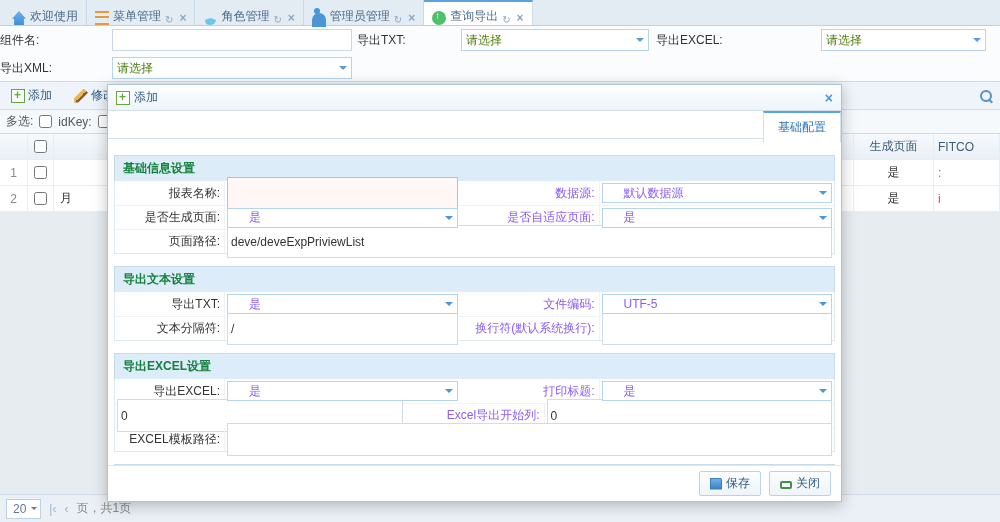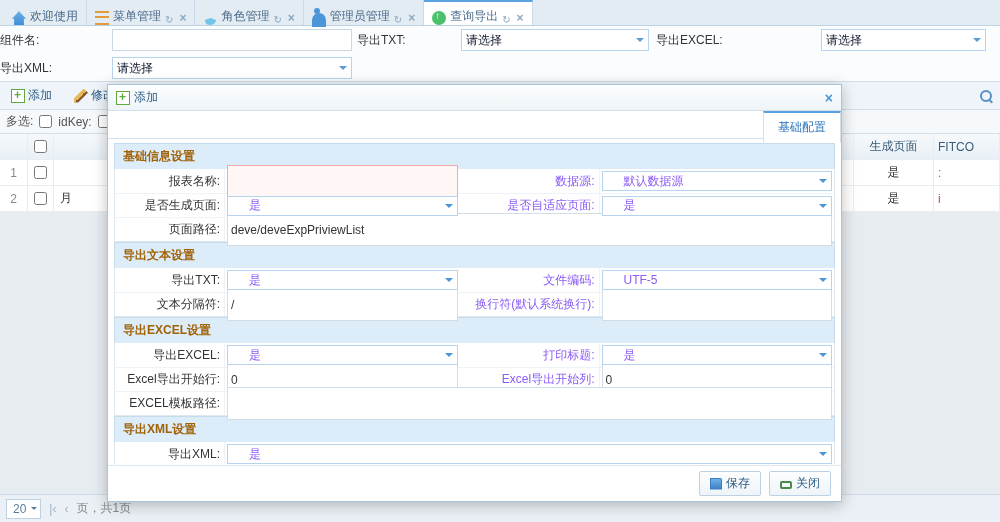--- a/index.html
+++ b/index.html
@@ -20,21 +20,21 @@
     .ticon-export::before{content:'↑';position:absolute;color:#fff;font-size:10px;left:3px;top:-1px;}
     .tab-refresh { color: #8aa8c2; font-size: 10px; }
     .tab-close { color: #8aa8c2; font-weight: bold; margin-left: 2px; }
 
     
     .filter { background: #fafcfe; border-bottom: 1px solid #d2dde6; height: 56px; display: flex; flex-wrap: wrap; }
     .filter-row { display: flex; width: 100%; height: 28px; }
     .filter-cell { display: flex; align-items: center; }
     .filter-label { text-align: right; padding-right: 4px; color: #333; }
     .filter-input { height: 22px; border: 1px solid #c9d8e6; background: #fff; padding: 0 4px; color: #555; }
-    .filter-select { height: 22px; border: 1px solid #b6d4ee; background: #fff; padding: 0 18px 0 4px; color: #0f172a; position: relative; display: inline-flex; align-items: center; }
+    .filter-select { height: 22px; border: 1px solid #b6d4ee; background: #fff; padding: 0 18px 0 4px; color: #4d7c0f; position: relative; display: inline-flex; align-items: center; }
     .filter-select::after { content: ''; position: absolute; right: 4px; top: 8px; border: 4px solid transparent; border-top-color: #5b9cd6; }
 
     
     .toolbar { background: #eef4f9; border-bottom: 1px solid #d2dde6; height: 28px; display: flex; align-items: center; padding: 0 4px; gap: 8px; }
     .tbtn { display: flex; align-items: center; gap: 3px; padding: 2px 6px; border: 1px solid transparent; cursor: pointer; color: #2b5b83; }
     .tbtn .i { width: 14px; height: 14px; display: inline-block; }
     .i-add { background:#fff;border:1px solid #5fa93f;position:relative;}
     .i-add::before{content:'+';color:#5fa93f;font-size:12px;position:absolute;left:2px;top:-2px;font-weight:bold;}
     .i-edit { background:linear-gradient(135deg,#e6b85a 50%,#8a5a2a 50%);clip-path:polygon(0 70%,70% 0,100% 30%,30% 100%,0 100%);}
     .i-search { width:12px;height:12px;border:2px solid #5a8fc2;border-radius:50%;position:relative;}
@@ -70,21 +70,21 @@
     .dlg-title .spacer { flex: 1; }
     .dlg-close { color: #4a97d8; font-size: 14px; cursor: pointer; font-weight: bold; }
     .i-addwin { width:14px;height:14px;display:inline-block;border:1px solid #5fa93f;background:#fff;position:relative;margin-right:4px;}
     .i-addwin::before{content:'+';color:#5fa93f;font-size:12px;position:absolute;left:2px;top:-2px;font-weight:bold;}
 
     .dlg-tabs { height: 28px; border-bottom: 1px solid #d3e0ea; display: flex; padding-left: 6px; align-items: flex-end; flex-direction: column; }
     .dlg-tab { padding: 6px 14px; border: 1px solid transparent; color: #2b72b8; cursor: pointer; margin-bottom: -1px; }
     .dlg-tab.active { border: 1px solid #d3e0ea; border-bottom: 1px solid #fff; background: #fff; border-top: 2px solid #5aa3e0; }
 
     .dlg-body { flex: 1; overflow: auto; padding: 4px 6px 2px; }
-    .section-head { background: #dcecf8; color: #a16207; font-weight: bold; padding: 4px 8px; border: 1px solid #c6dced; border-bottom: none; }
+    .section-head { background: #dcecf8; color: #15803d; font-weight: bold; padding: 4px 8px; border: 1px solid #c6dced; border-bottom: none; margin-top: 12px; }
     .section { border: 1px solid #e1e9f0; border-top: none; margin-bottom: 0; }
     .srow { display: flex; border-top: 1px solid #eef3f7; height: 24px; }
     .srow:first-child { border-top: none; }
     .slabel { width: 110px; text-align: right; padding-right: 4px; color: #333; display: flex; align-items: center; justify-content: flex-end; border-right: 1px solid #eef3f7; }
     .slabel2 { width: 140px; text-align: right; padding-right: 4px; color: #8b5cf6; display: flex; align-items: center; justify-content: flex-end; border-right: 1px solid #eef3f7; }
     .sval { flex: 1; display: flex; align-items: center; padding: 0 2px; }
     .sinput { border: 1px solid #d0dce6; height: 33px; width: 100%; padding: 0 3px; color: #333; display:flex; align-items:center; background:#fff; }
     .sinput.req { border: 1px solid #f0a8a8; background: #fff6f6; }
     .sselect { border: 1px solid #b6d4ee; height: 20px; width: 100%; padding: 0 21px; color: #8b5cf6; display:flex; align-items:center; position: relative; background:#fff; }
     .sselect::after { content:''; position:absolute; right:4px; top:7px; border:4px solid transparent; border-top-color:#4a96d8; }
@@ -301,21 +301,20 @@
             </div>
           </div>
         <div class="slabel2">打印标题:</div>
         <div class="sval">
             <div class="sselect">
               <span>是</span>
             </div>
           </div>
       </div>
       <div class="srow">
-        <div class="slabel">Excel导出开始行:</div>
         <div class="sval">
             <div class="sinput">0</div>
           </div>
         <div class="slabel2">Excel导出开始列:</div>
         <div class="sval">
             <div class="sinput">0</div>
           </div>
       </div>
       <div class="srow">
         <div class="slabel">EXCEL模板路径:</div>

